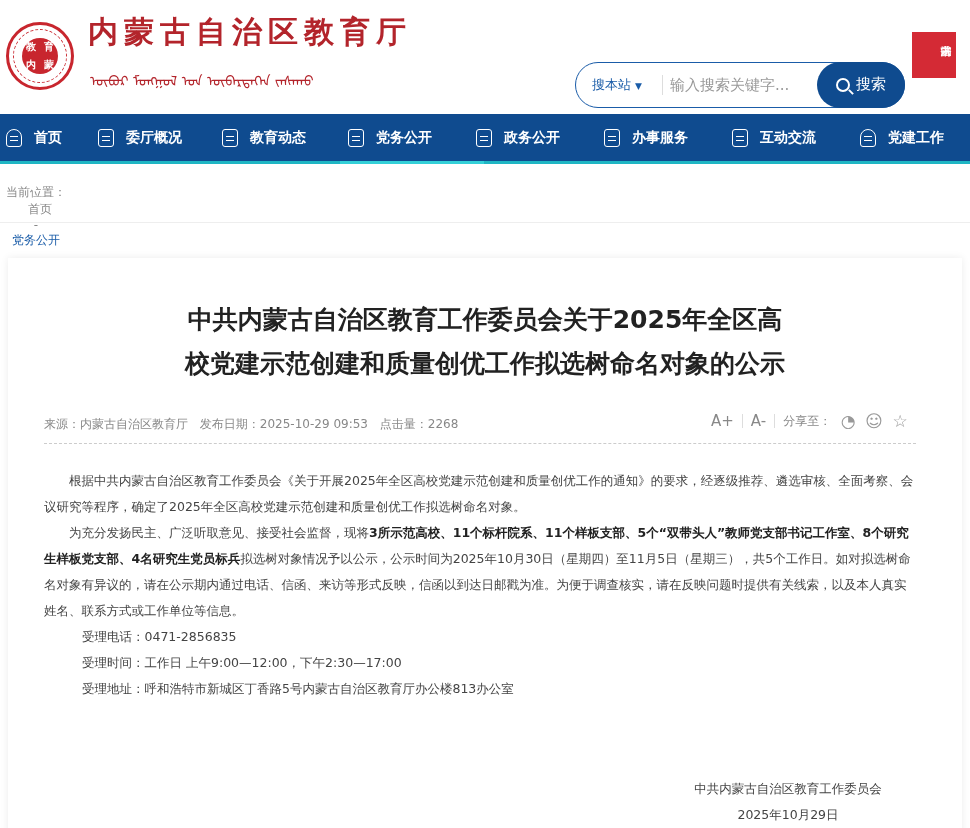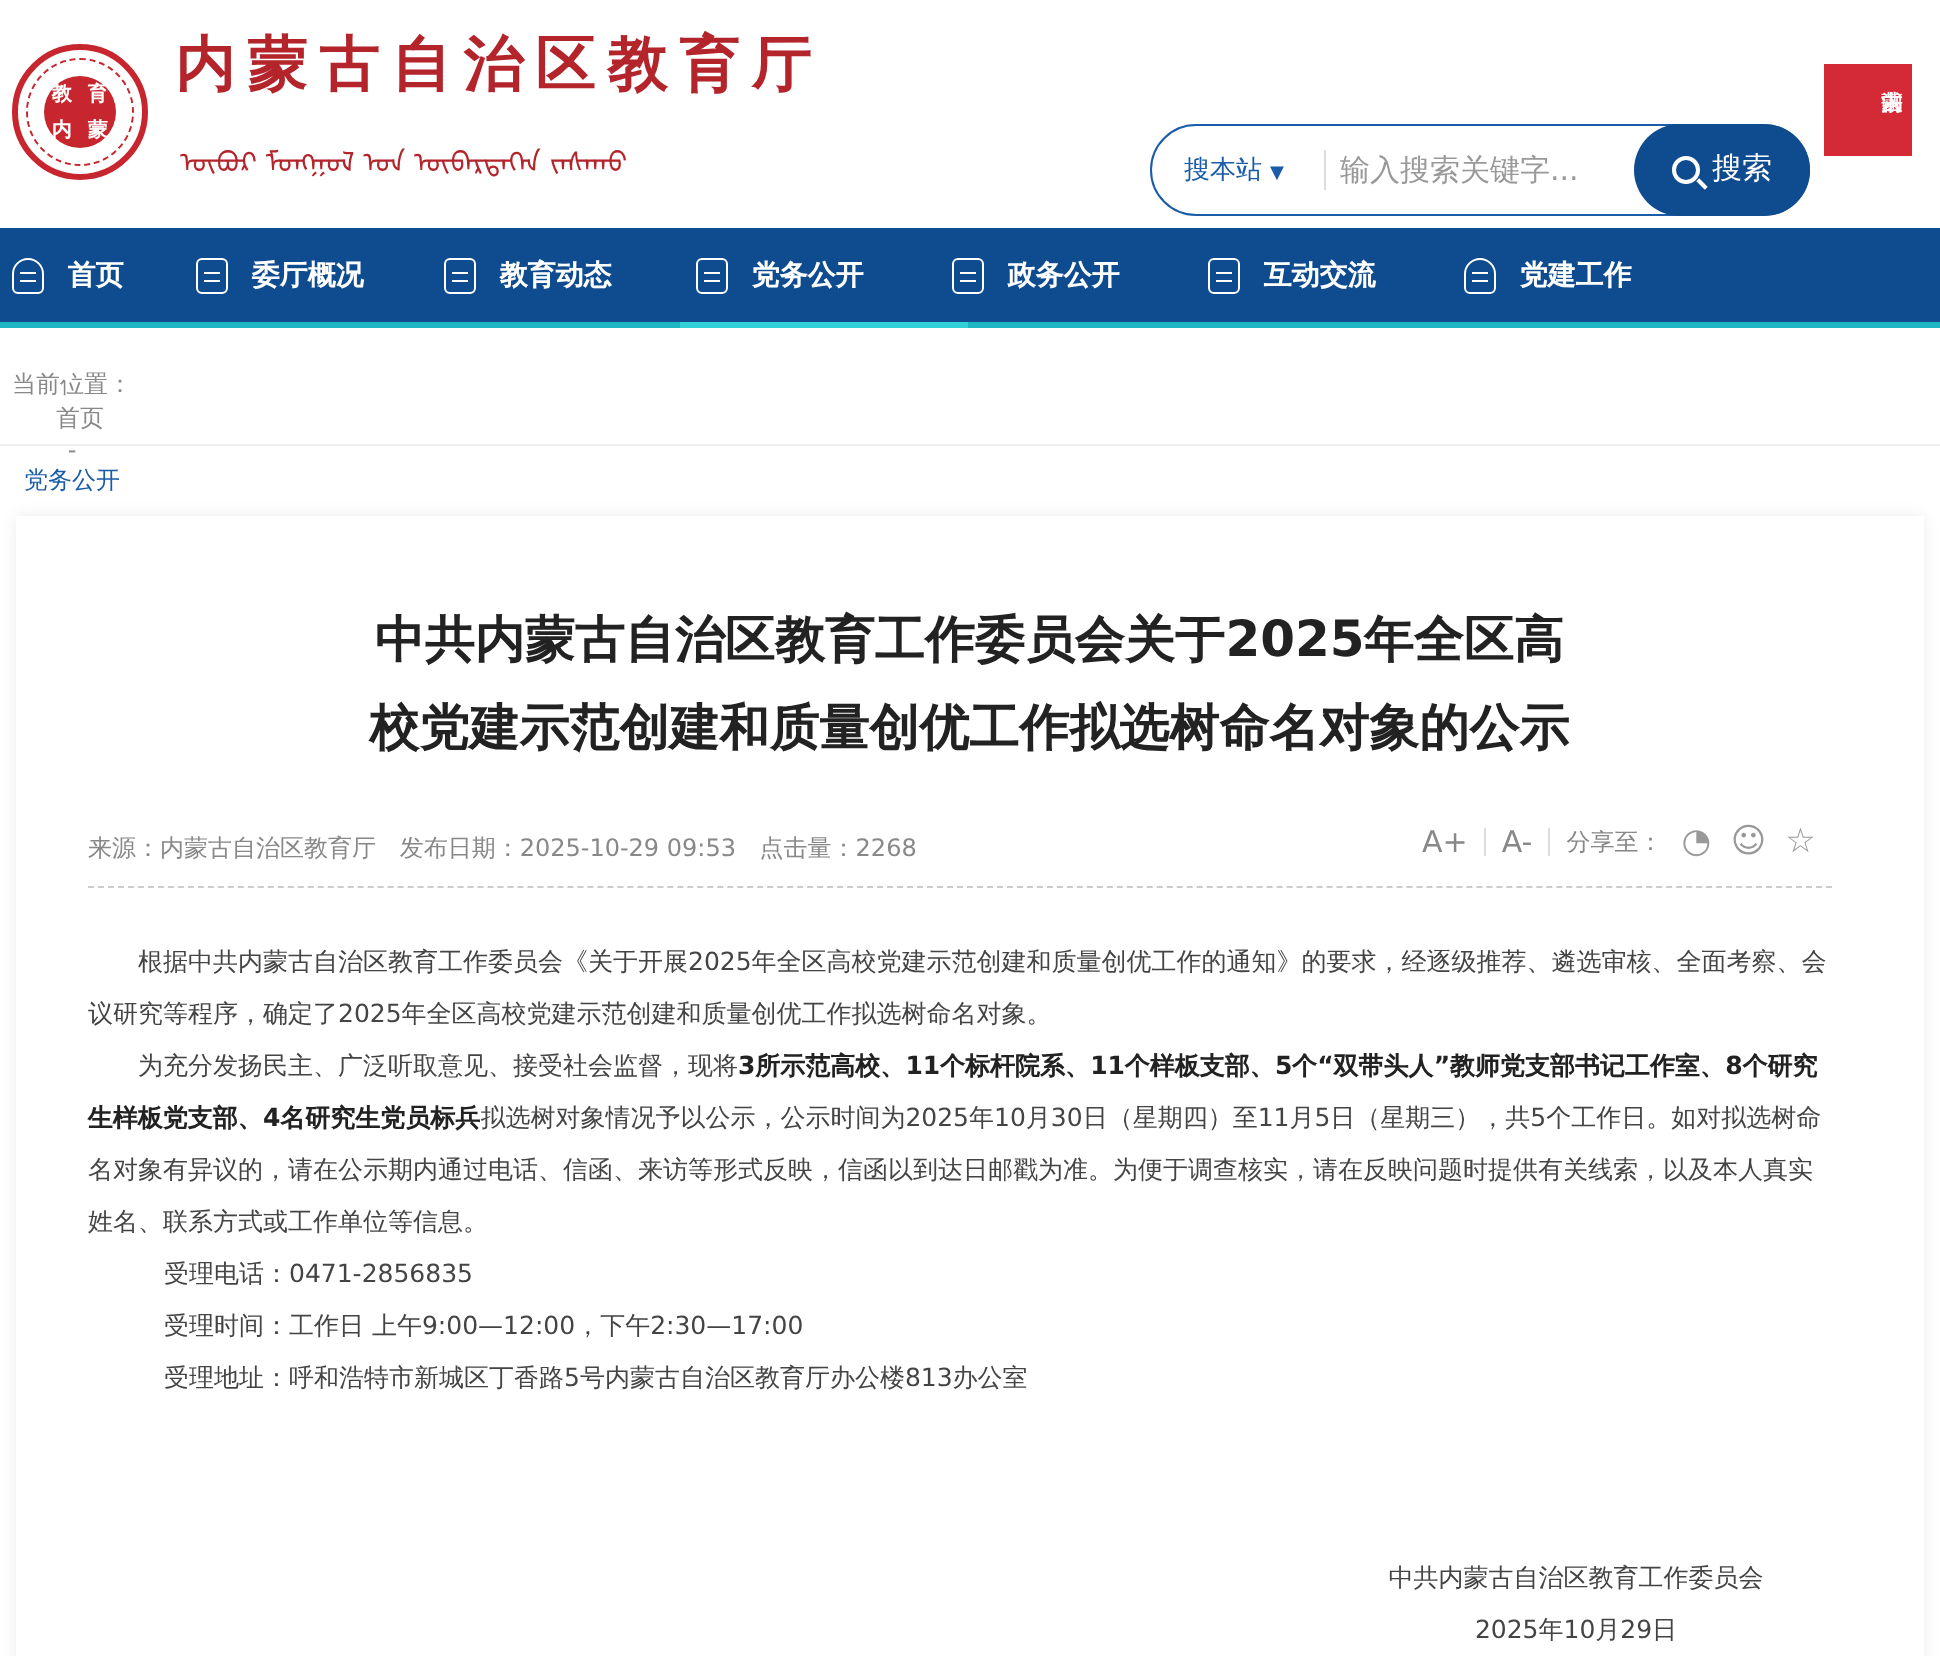--- a/index.html
+++ b/index.html
@@ -113,20 +113,24 @@
   <div class="nav-item active" style="width:128px;">
     <span class="ico"></span>
     <span>党务公开</span>
   </div>
   <div class="nav-item" style="width:128px;">
     <span class="ico"></span>
     <span>政务公开</span>
   </div>
   <div class="nav-item" style="width:128px;">
     <span class="ico"></span>
+    <span>办事服务</span>
+  </div>
+  <div class="nav-item" style="width:128px;">
+    <span class="ico"></span>
     <span>互动交流</span>
   </div>
   <div class="nav-item" style="width:100px;">
     <span class="ico home"></span>
     <span>党建工作</span>
   </div>
 </div>
 
 <div class="breadcrumb">
   <span class="pin"></span>

